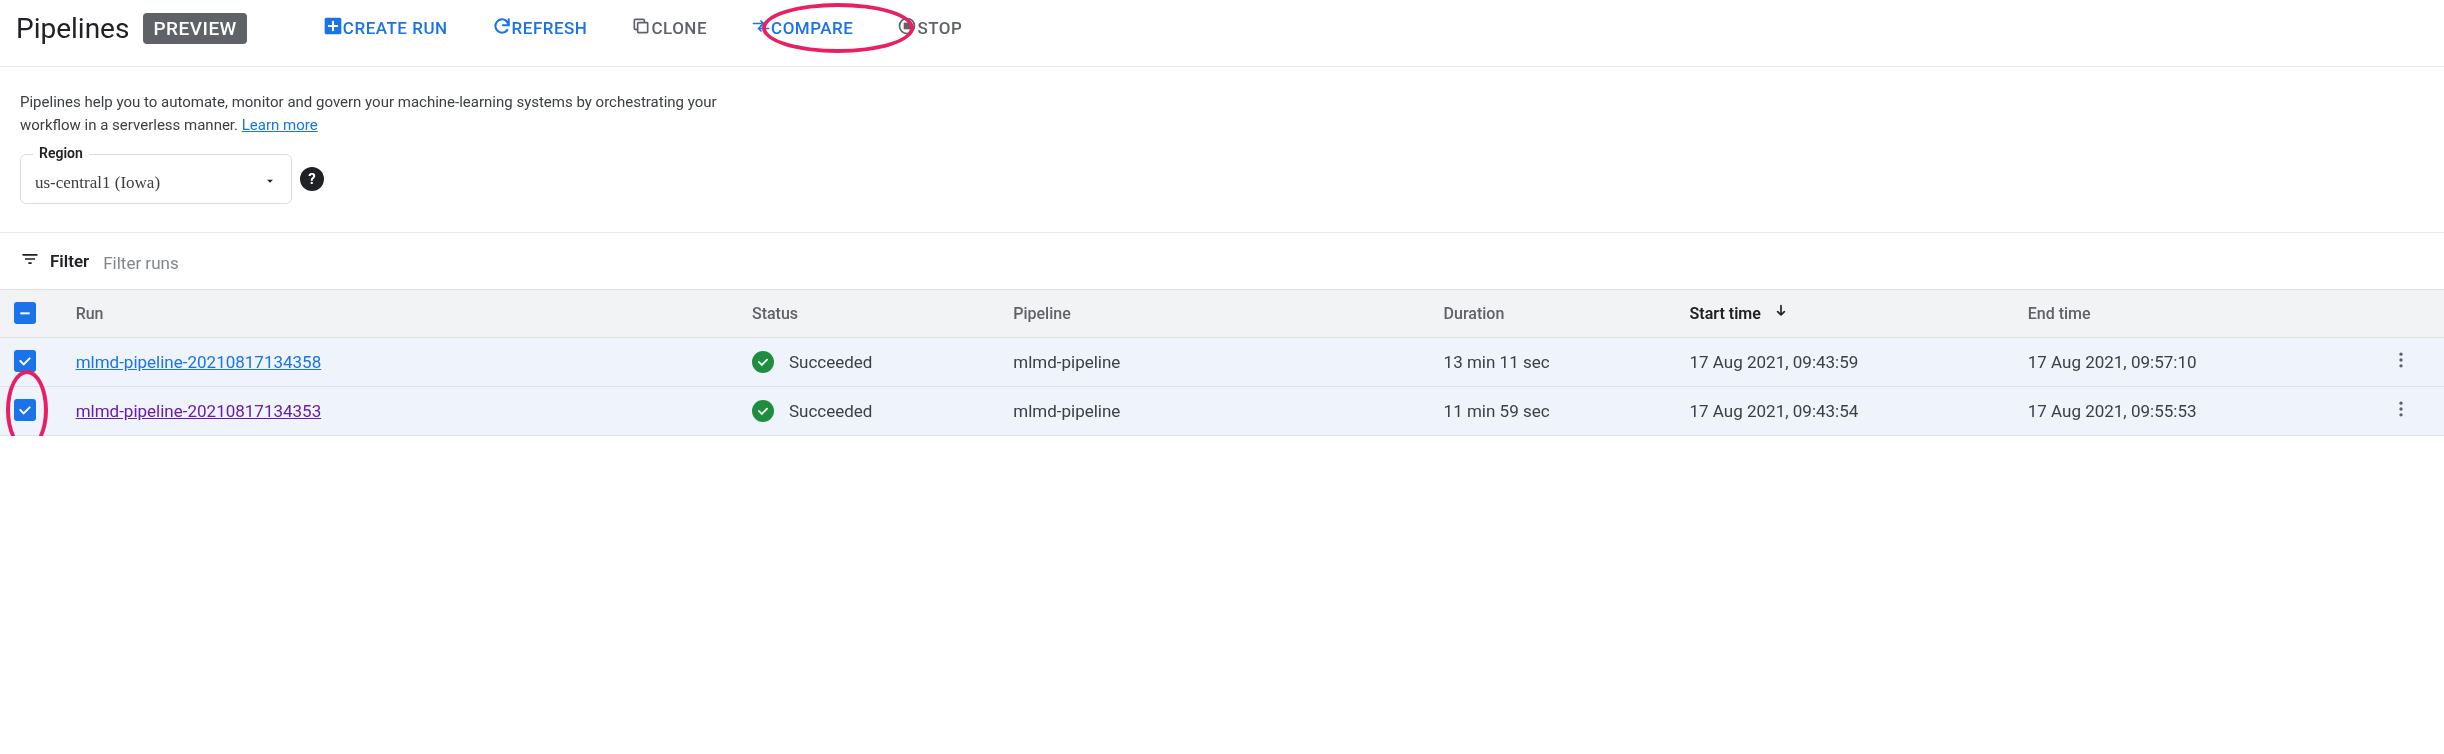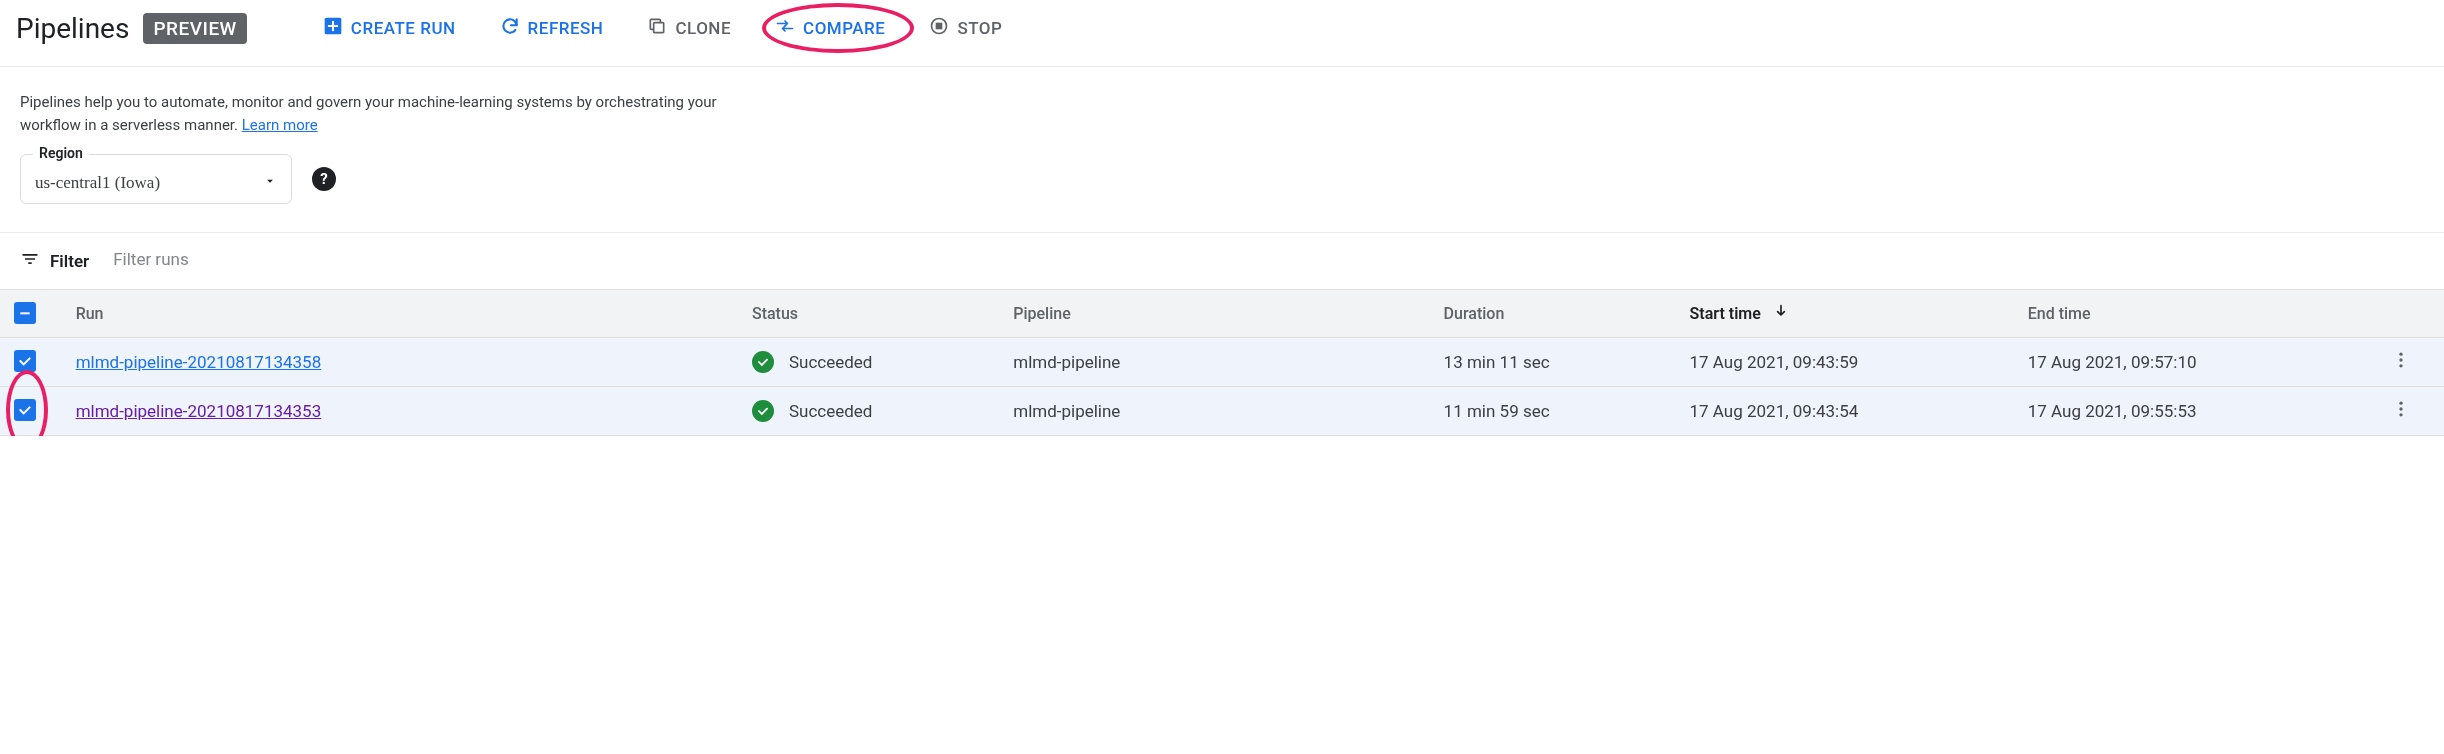--- a/index.html
+++ b/index.html
@@ -28,21 +28,20 @@
       font-size: 19px;
       font-weight: 500;
       letter-spacing: 0.5px;
       padding: 4px 10px;
       border-radius: 4px;
       margin-right: 50px;
     }
     .toolbar-btn {
       display: inline-flex;
       align-items: center;
-      gap: 8px;
       padding: 8px 18px;
       background: none;
       border: none;
       font-family: inherit;
       font-size: 17px;
       font-weight: 500;
       letter-spacing: 0.5px;
       cursor: pointer;
       color: #1a73e8;
     }
@@ -59,21 +58,21 @@
       margin-bottom: 16px;
     }
     .learn-more {
       color: #1a73e8;
       text-decoration: underline;
       cursor: pointer;
     }
     .region-wrap {
       display: inline-flex;
       align-items: center;
-      gap: 20px;
+      gap: 8px;
     }
     .region-select {
       position: relative;
       border: 1px solid #dadce0;
       border-radius: 6px;
       padding: 18px 14px 10px 14px;
       min-width: 272px;
       display: flex;
       align-items: center;
       justify-content: space-between;
@@ -97,22 +96,22 @@
       border-radius: 50%;
       display: inline-flex;
       align-items: center;
       justify-content: center;
       font-size: 15px;
       font-weight: 700;
       cursor: pointer;
     }
     .filter-bar {
       display: flex;
-      align-items: flex-start;
-      gap: 24px;
+      align-items: flex-end;
+      gap: 14px;
       padding: 16px 20px;
       margin-top: 28px;
       border-top: 1px solid #e8eaed;
     }
     .filter-label {
       font-size: 17px;
       font-weight: 600;
       display: flex;
       align-items: center;
       gap: 10px;

